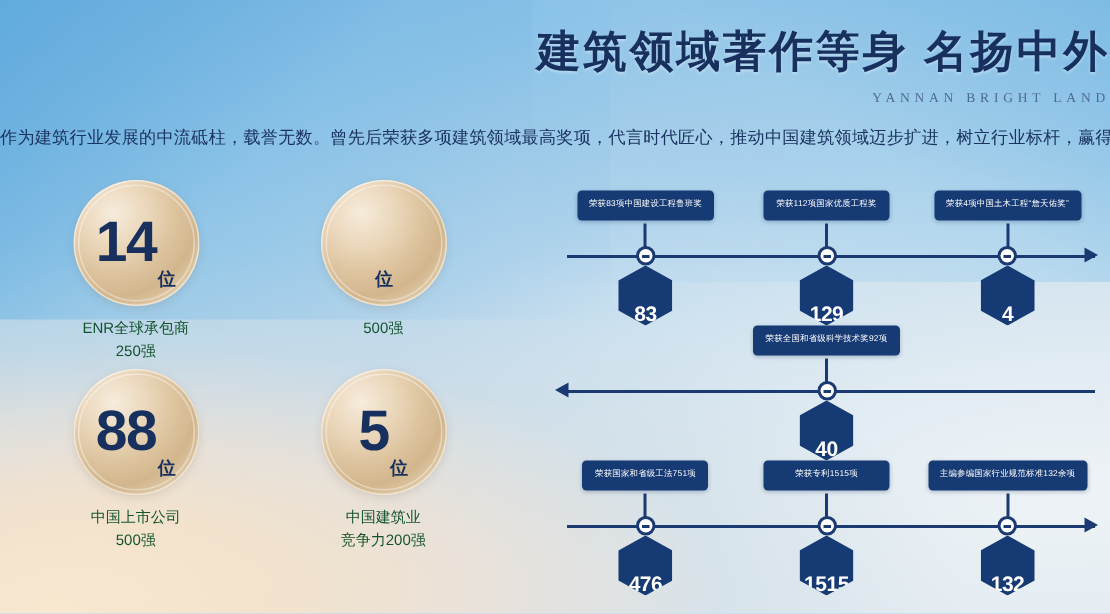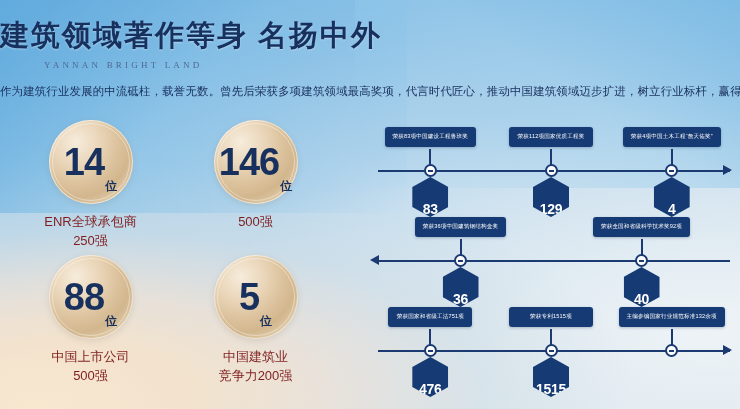--- a/index.html
+++ b/index.html
@@ -25,21 +25,21 @@
   #bg-topright{
     position:absolute; right:0; top:0; width:52%; height:46%;
     background:linear-gradient(215deg, rgba(120,185,228,0.85) 0%, rgba(150,203,235,0.45) 46%, rgba(176,214,238,0) 100%);
   }
   #bg-bottomleft{
     position:absolute; left:0; bottom:0; width:46%; height:46%;
     background:radial-gradient(100% 100% at 10% 100%, rgba(248,232,208,0.95) 0%, rgba(243,226,205,0.6) 34%, rgba(232,226,214,0.25) 58%, rgba(220,228,226,0) 80%);
   }
 
   
-  #header{ position:absolute; left:0; top:0; width:100%; text-align:left; }
+  #header{ position:absolute; left:0; top:0; width:100%; text-align:right; }
   #main-title{
     margin-top:17px;
     font-size:29px;
     font-weight:bold;
     letter-spacing:2px;
     color:#17305e;
     line-height:1.25;
     text-shadow:0 1px 2px rgba(255,255,255,0.35);
   }
   #sub-title{
@@ -102,22 +102,22 @@
     font-weight:bold;
     color:#17305e;
     align-self:flex-end;
     margin-bottom:9px;
     margin-left:1px;
     position:relative;
     z-index:1;
   }
   .stat-label{
     margin-top:9px;
-    font-size:13px;
-    color:#7f1d1d;
+    font-size:10px;
+    color:#14532d;
     line-height:1.45;
   }
   .stat-label span{ display:block; }
 
   
   #timeline{
     position:absolute;
     left:370px; top:124px;
     width:362px;
     height:276px;
@@ -233,21 +233,20 @@
         <span class="stat-num">14</span>
         <span class="stat-unit">位</span>
       </div>
       <div class="stat-label">
         <span>ENR全球承包商</span>
         <span>250强</span>
       </div>
     </div>
     <div class="stat">
       <div class="stat-circle">
-        <span class="stat-num">146</span>
         <span class="stat-unit">位</span>
       </div>
       <div class="stat-label">
         <span>500强</span>
       </div>
     </div>
     <div class="stat">
       <div class="stat-circle">
         <span class="stat-num">88</span>
         <span class="stat-unit">位</span>
@@ -304,30 +303,20 @@
             </div>
           </div>
         </div>
       </div>
     </div>
     <div class="tl-row">
       <div class="tl-axis"></div>
       <div class="tl-arrow left"></div>
       <div class="tl-items">
         <div class="tl-item">
-          <div class="tl-card">荣获36项中国建筑钢结构金奖</div>
-          <div class="tl-stem"></div>
-          <div class="tl-node"></div>
-          <div class="tl-hexwrap">
-            <div class="tl-hex">
-              <span class="tl-hexnum">36</span>
-            </div>
-          </div>
-        </div>
-        <div class="tl-item">
           <div class="tl-card">荣获全国和省级科学技术奖92项</div>
           <div class="tl-stem"></div>
           <div class="tl-node"></div>
           <div class="tl-hexwrap">
             <div class="tl-hex">
               <span class="tl-hexnum">40</span>
             </div>
           </div>
         </div>
       </div>
@@ -353,16 +342,21 @@
           <div class="tl-hexwrap">
             <div class="tl-hex">
               <span class="tl-hexnum">1515</span>
             </div>
           </div>
         </div>
         <div class="tl-item">
           <div class="tl-card">主编参编国家行业规范标准132余项</div>
           <div class="tl-stem"></div>
           <div class="tl-node"></div>
+          <div class="tl-hexwrap">
+            <div class="tl-hex">
+              <span class="tl-hexnum">132</span>
+            </div>
+          </div>
         </div>
       </div>
     </div>
   </div>
 
 </body></html>

